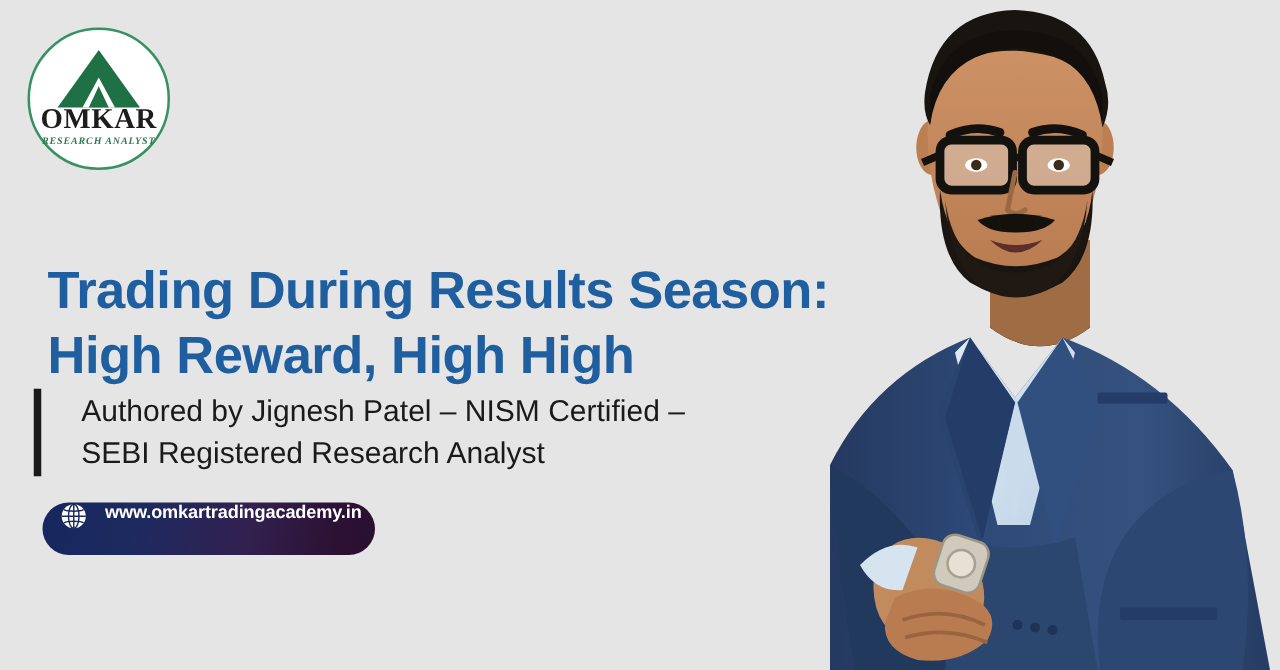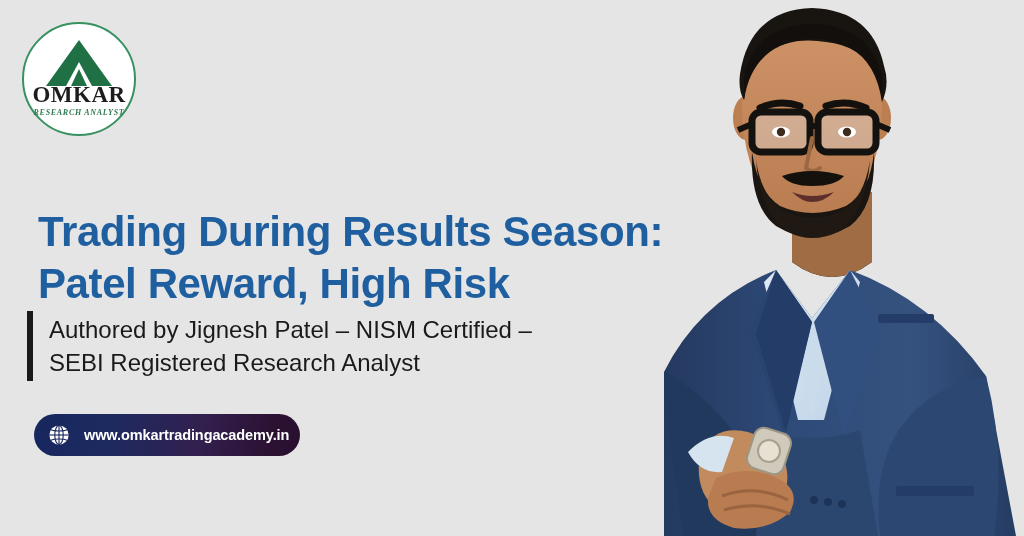--- a/index.html
+++ b/index.html
@@ -90,33 +90,33 @@
     flex: 0 0 auto;
     margin-right: 16px;
   }
   #author-text {
     color: #1a1a1a;
     font-size: 24px;
     line-height: 33px;
     font-weight: 400;
     padding: 2px 0 2px 0;
   }
-  .author-line { display: block; white-space: nowrap; }
+  .author-line { display: block; white-space: nowrap; margin-left: 16px; }
 
   
   #url-pill {
     position: absolute;
     left: 34px;
-    top: 414px;
+    top: 402px;
     width: 266px;
     height: 42px;
     border-radius: 21px;
     background: linear-gradient(100deg, #16275e 0%, #1d2a60 28%, #32204f 62%, #2c1132 88%, #2a1030 100%);
     display: flex;
-    align-items: center;
+    align-items: flex-start;
     padding: 0 0 0 14px;
     box-sizing: border-box;
   }
   #globe-icon {
     width: 22px;
     height: 22px;
     flex: 0 0 auto;
     margin-right: 14px;
   }
   #url-text {
@@ -147,21 +147,21 @@
       <path d="M57 18 L90 64 L24 64 Z" fill="#1f7044"></path>
       <path d="M57 40 L70 64 L44 64 Z" fill="#ffffff"></path>
       <path d="M57 47 L65 64 L49 64 Z" fill="#1f7044"></path>
     </svg>
     <div class="logo-wordmark" id="logo-name">OMKAR</div>
     <div class="logo-wordmark" id="logo-tagline">RESEARCH ANALYST</div>
   </div>
 
   <h1 id="headline">
     <span class="headline-line">Trading During Results Season:</span>
-    <span class="headline-line">Patel Reward, High Risk</span>
+    <span class="headline-line">High Reward, High High</span>
   </h1>
 
   <div id="author-block">
     <div id="author-rule"></div>
     <div id="author-text">
       <span class="author-line">Authored by Jignesh Patel – NISM Certified –</span>
       <span class="author-line">SEBI Registered Research Analyst</span>
     </div>
   </div>
 

